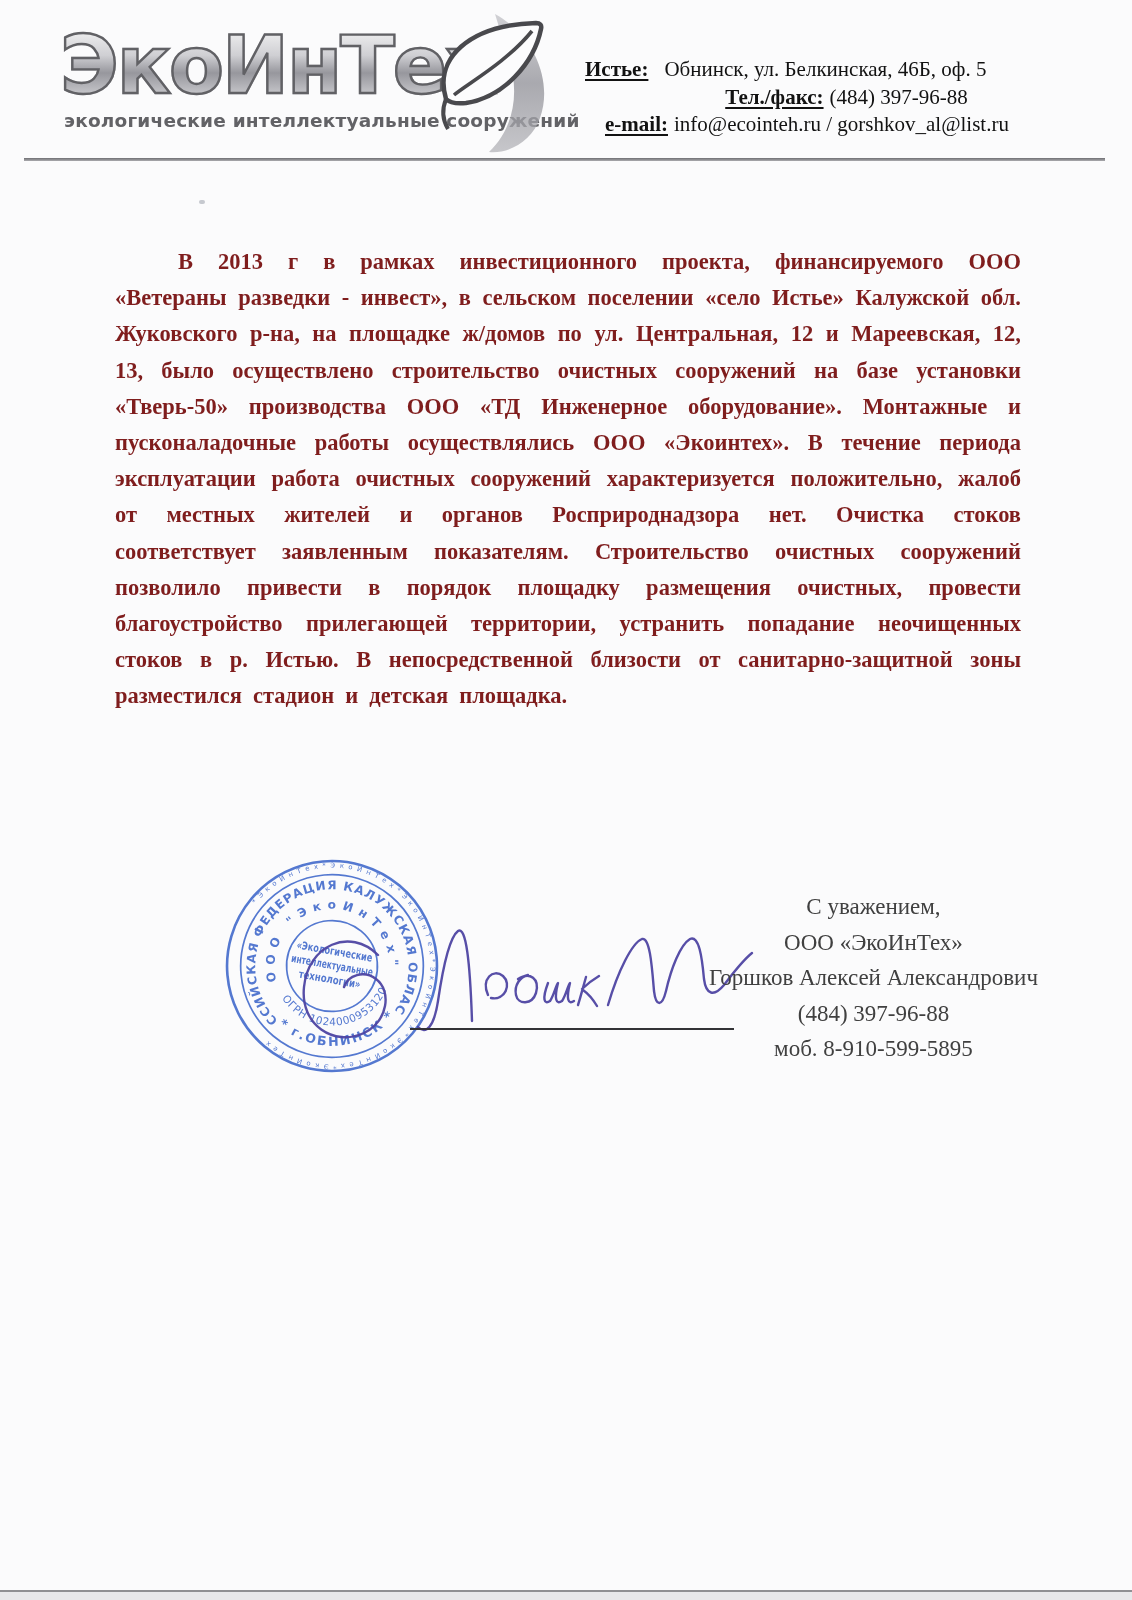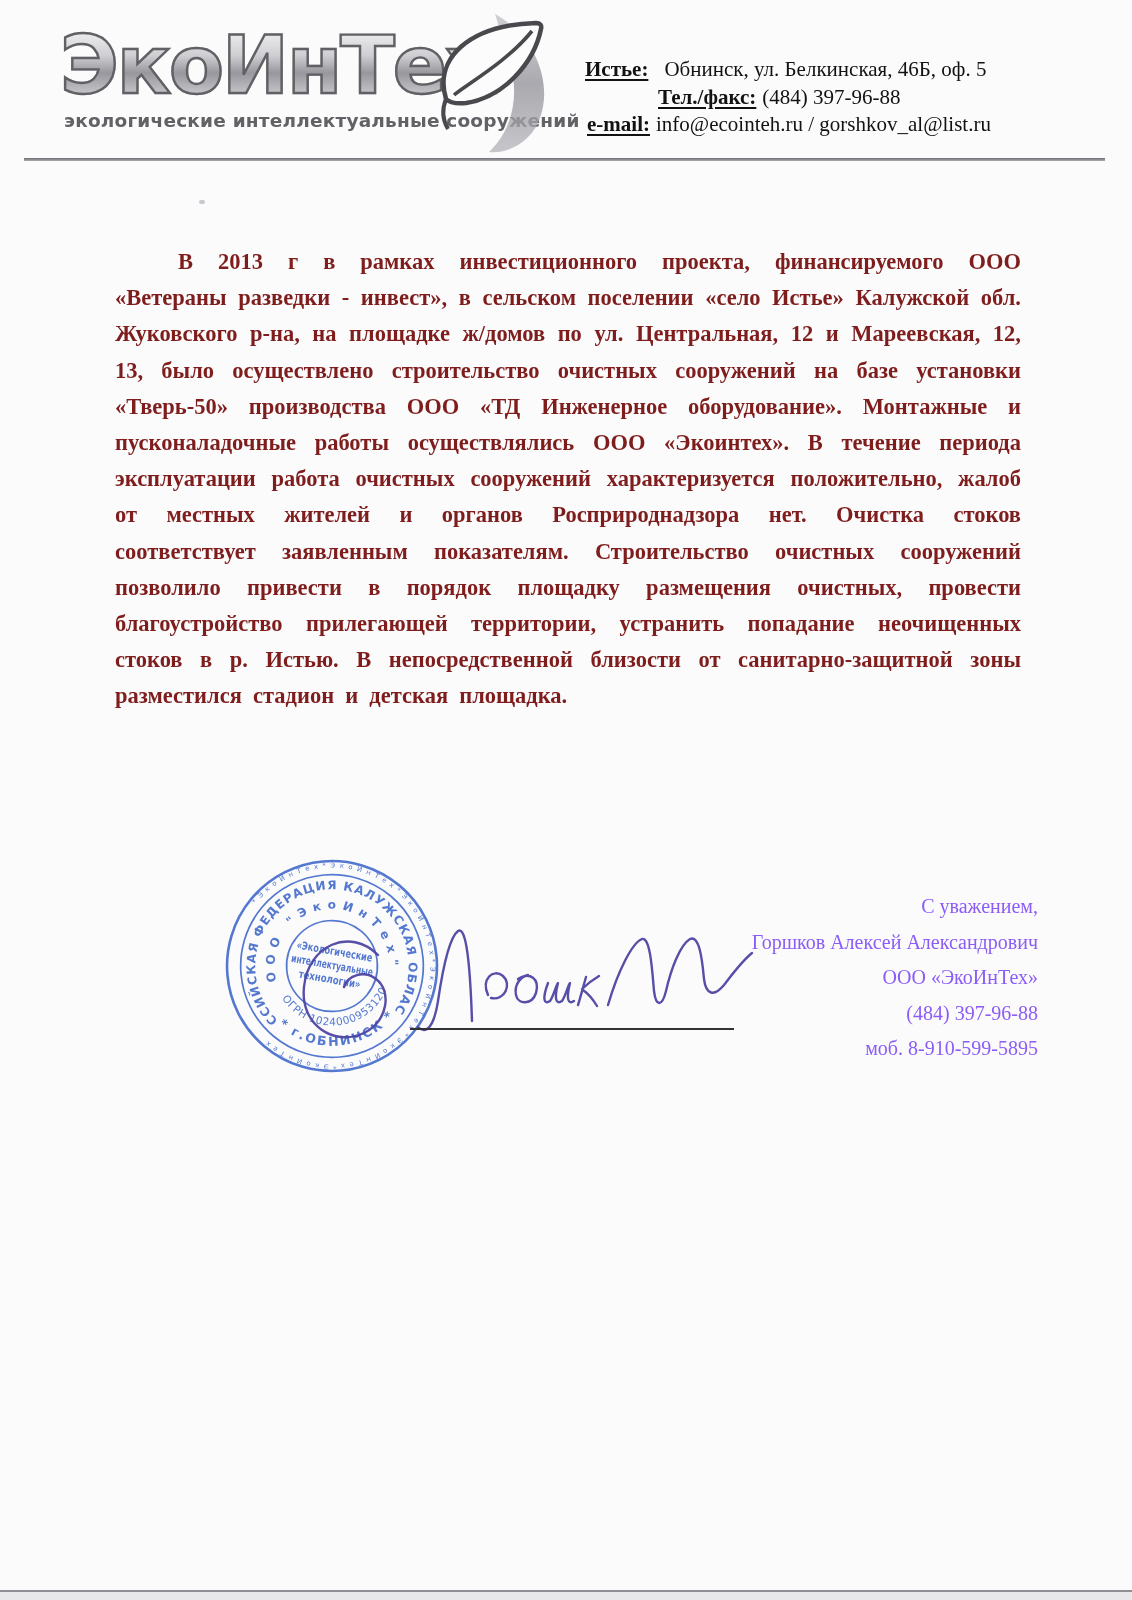--- a/index.html
+++ b/index.html
@@ -48,22 +48,22 @@
     font-size:21px; line-height:27.5px;
     color:#121212;
     white-space:nowrap;
   }
   .contacts .lbl{
     font-weight:bold;
     text-decoration:underline;
     text-decoration-thickness:2px;
     text-underline-offset:3px;
   }
-  .contacts .row2{margin-left:73px;}
-  .contacts .row3{margin-left:2px;}
+  .contacts .row2{margin-left:73px;text-align:center;}
+  .contacts .row3{margin-left:20px;}
   .contacts .gap1{display:inline-block;width:16px;}
   .contacts .gap2{display:inline-block;width:6px;}
 
   .header-divider{
     left:24px; top:158px; width:1081px; height:3px;
     background:linear-gradient(180deg,#6e6e72,#ababaf);
   }
 
   
   .letter-body{
@@ -91,23 +91,23 @@
   .signature-svg path{fill:none; stroke:var(--sig-ink); stroke-width:2.4px;
     stroke-linecap:round; stroke-linejoin:round; opacity:.95;}
 
   .signature-line{
     left:410px; top:1028px; width:324px; height:2px;
     background:#333336;
   }
 
   .closing{
     right:94px; top:889px;
-    text-align:right;
-    font-size:20px; line-height:35.5px;
-    color:#8b5cf6;
+    text-align:center;
+    font-size:23px; line-height:35.5px;
+    color:#404040;
     white-space:nowrap;
   }
 
   
   .speck{
     left:199px; top:200px; width:6px; height:4px;
     background:#a9aeb7; border-radius:2px; opacity:.65;
   }
   .edge-line{left:0; top:1590px; width:1132px; height:2px; background:#909094;}
   .edge-strip{left:0; top:1592px; width:1132px; height:8px; background:#e8e8eb;}
@@ -192,21 +192,21 @@
   <path d="M 228,84 C 240,76 250,84 246,98 C 242,110 228,110 226,100 C 224,90 230,82 238,80"></path>
   <path d="M 258,88 C 252,104 254,110 260,106 C 264,100 266,90 268,88 C 264,104 266,110 272,106 C 276,100 278,90 280,88 C 276,104 278,110 284,106"></path>
   <path d="M 296,82 C 292,96 290,104 288,110 M 292,94 C 298,88 304,84 309,81 M 293,95 C 300,100 304,106 307,111"></path>
   <path d="M 318,110 C 328,76 342,48 352,44 C 360,42 362,72 364,96 C 366,112 372,112 376,96 C 381,74 390,50 400,44 C 409,40 412,62 414,84 C 416,100 424,102 434,90 C 444,77 452,66 462,58"></path>
 </svg>
 
 <div class="abs signature-line"></div>
 
 <div class="abs closing">
   <div>С уважением,</div>
+  <div>ООО «ЭкоИнТех»</div>
   <div>Горшков Алексей Александрович</div>
-  <div>ООО «ЭкоИнТех»</div>
   <div>(484) 397-96-88</div>
   <div>моб. 8-910-599-5895</div>
 </div>
 
 <div class="abs speck"></div>
 <div class="abs edge-line"></div>
 <div class="abs edge-strip"></div>
 
 </body></html>

